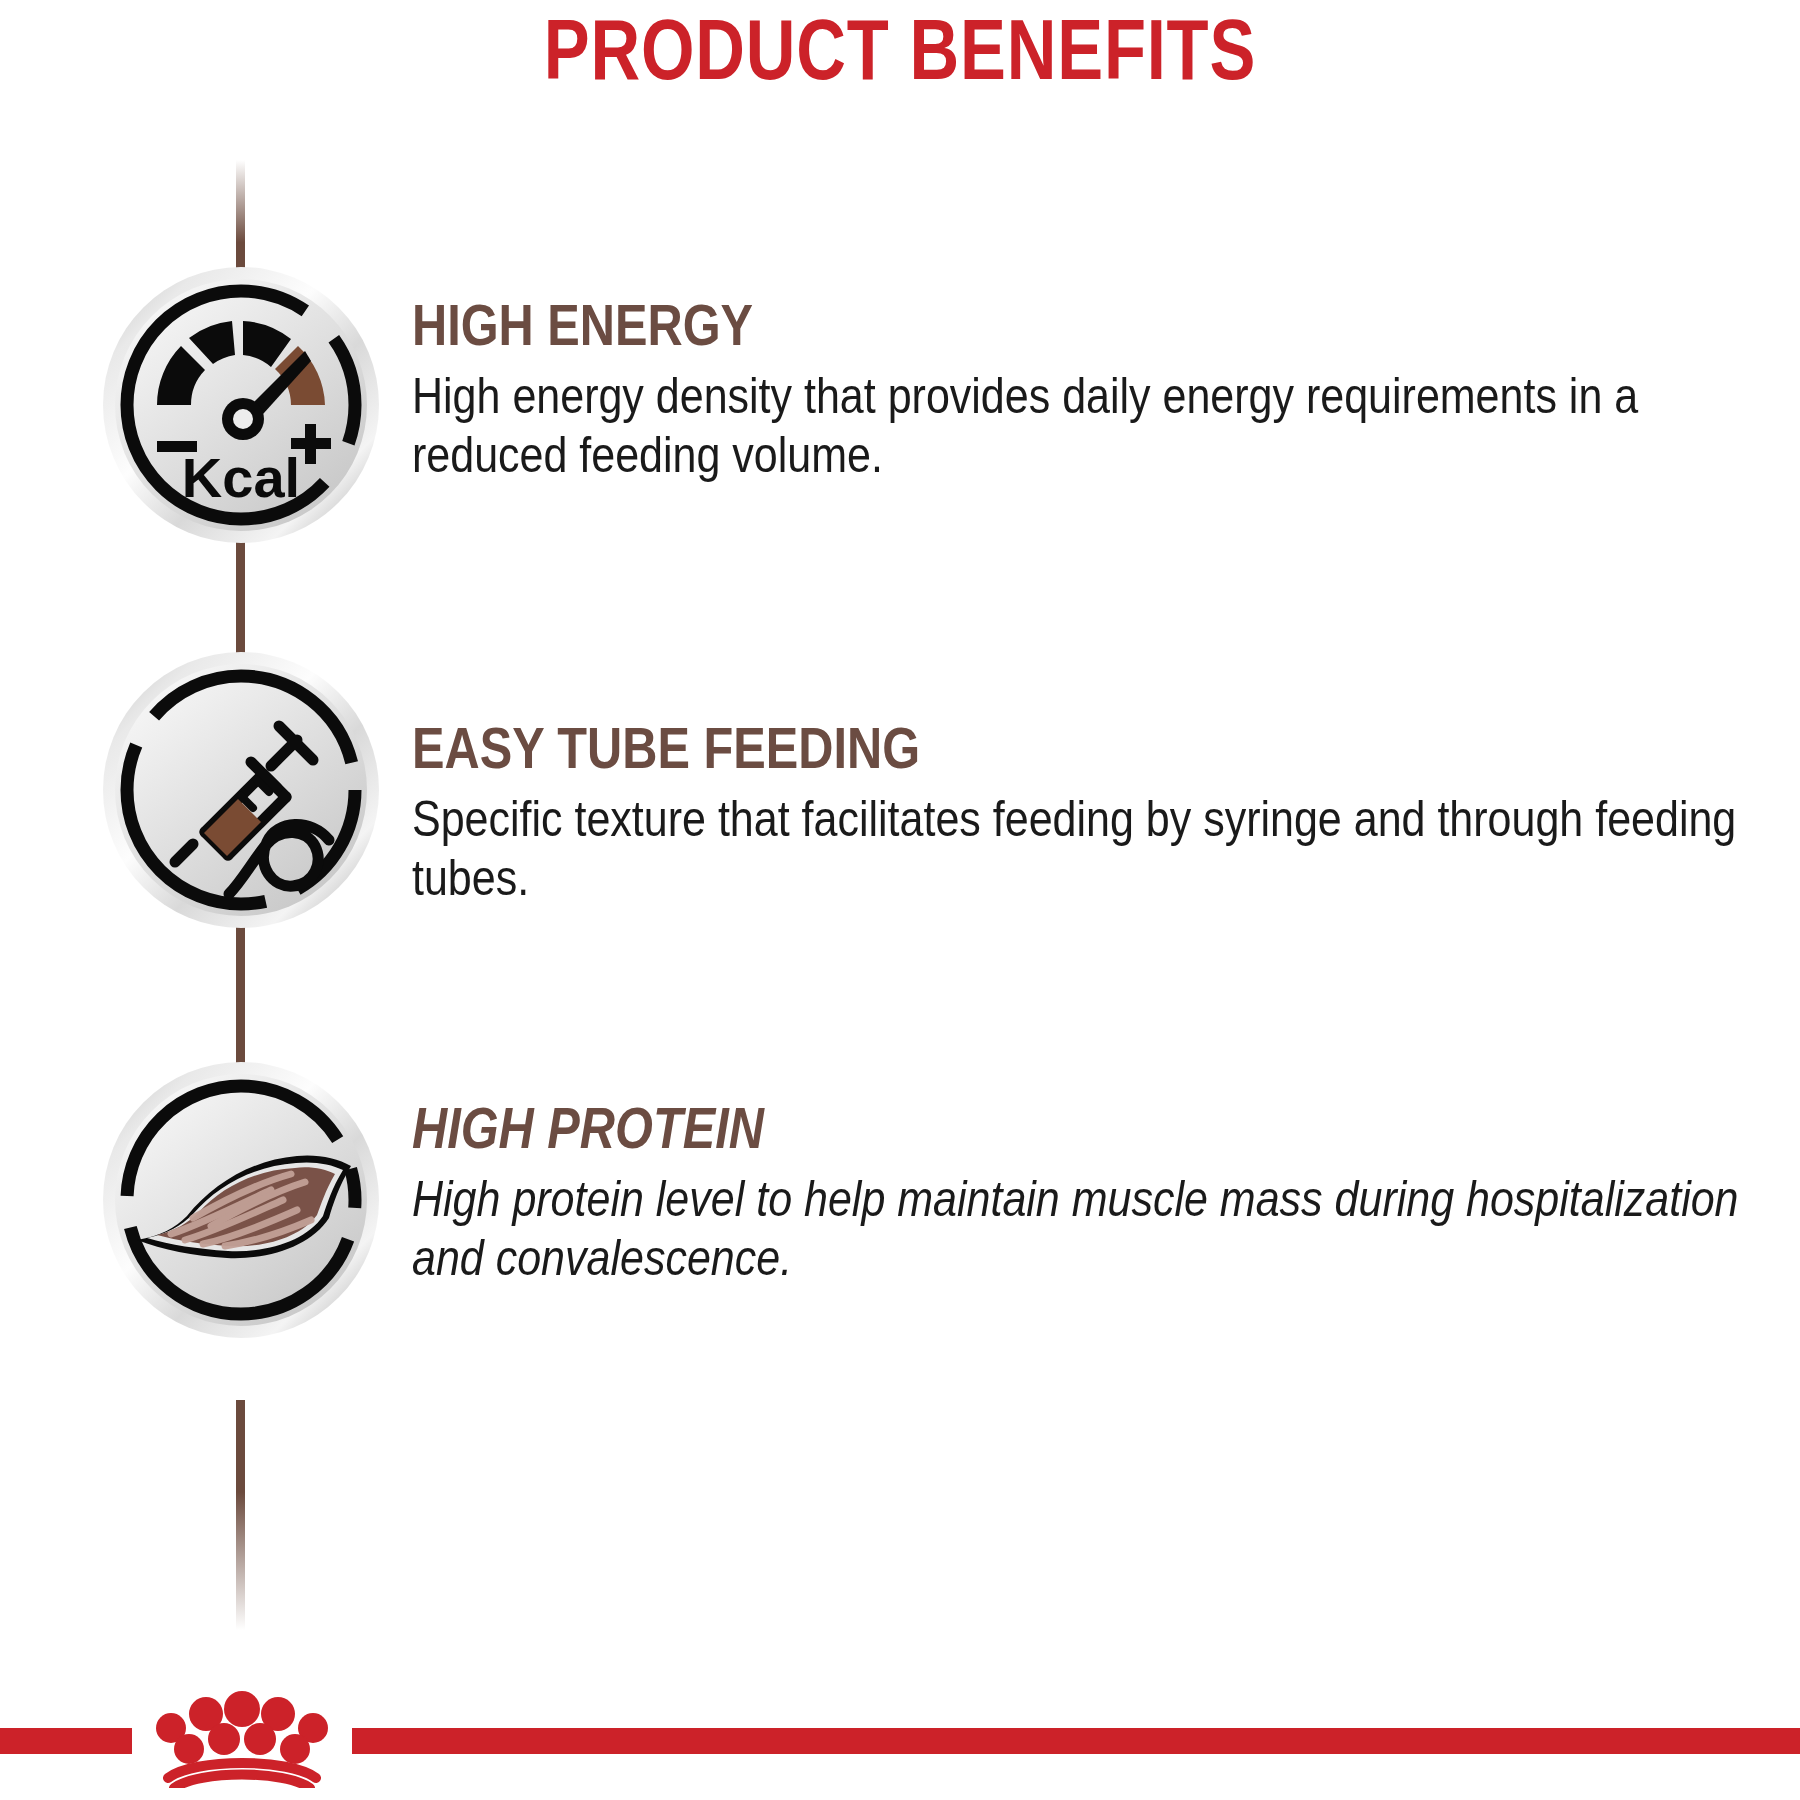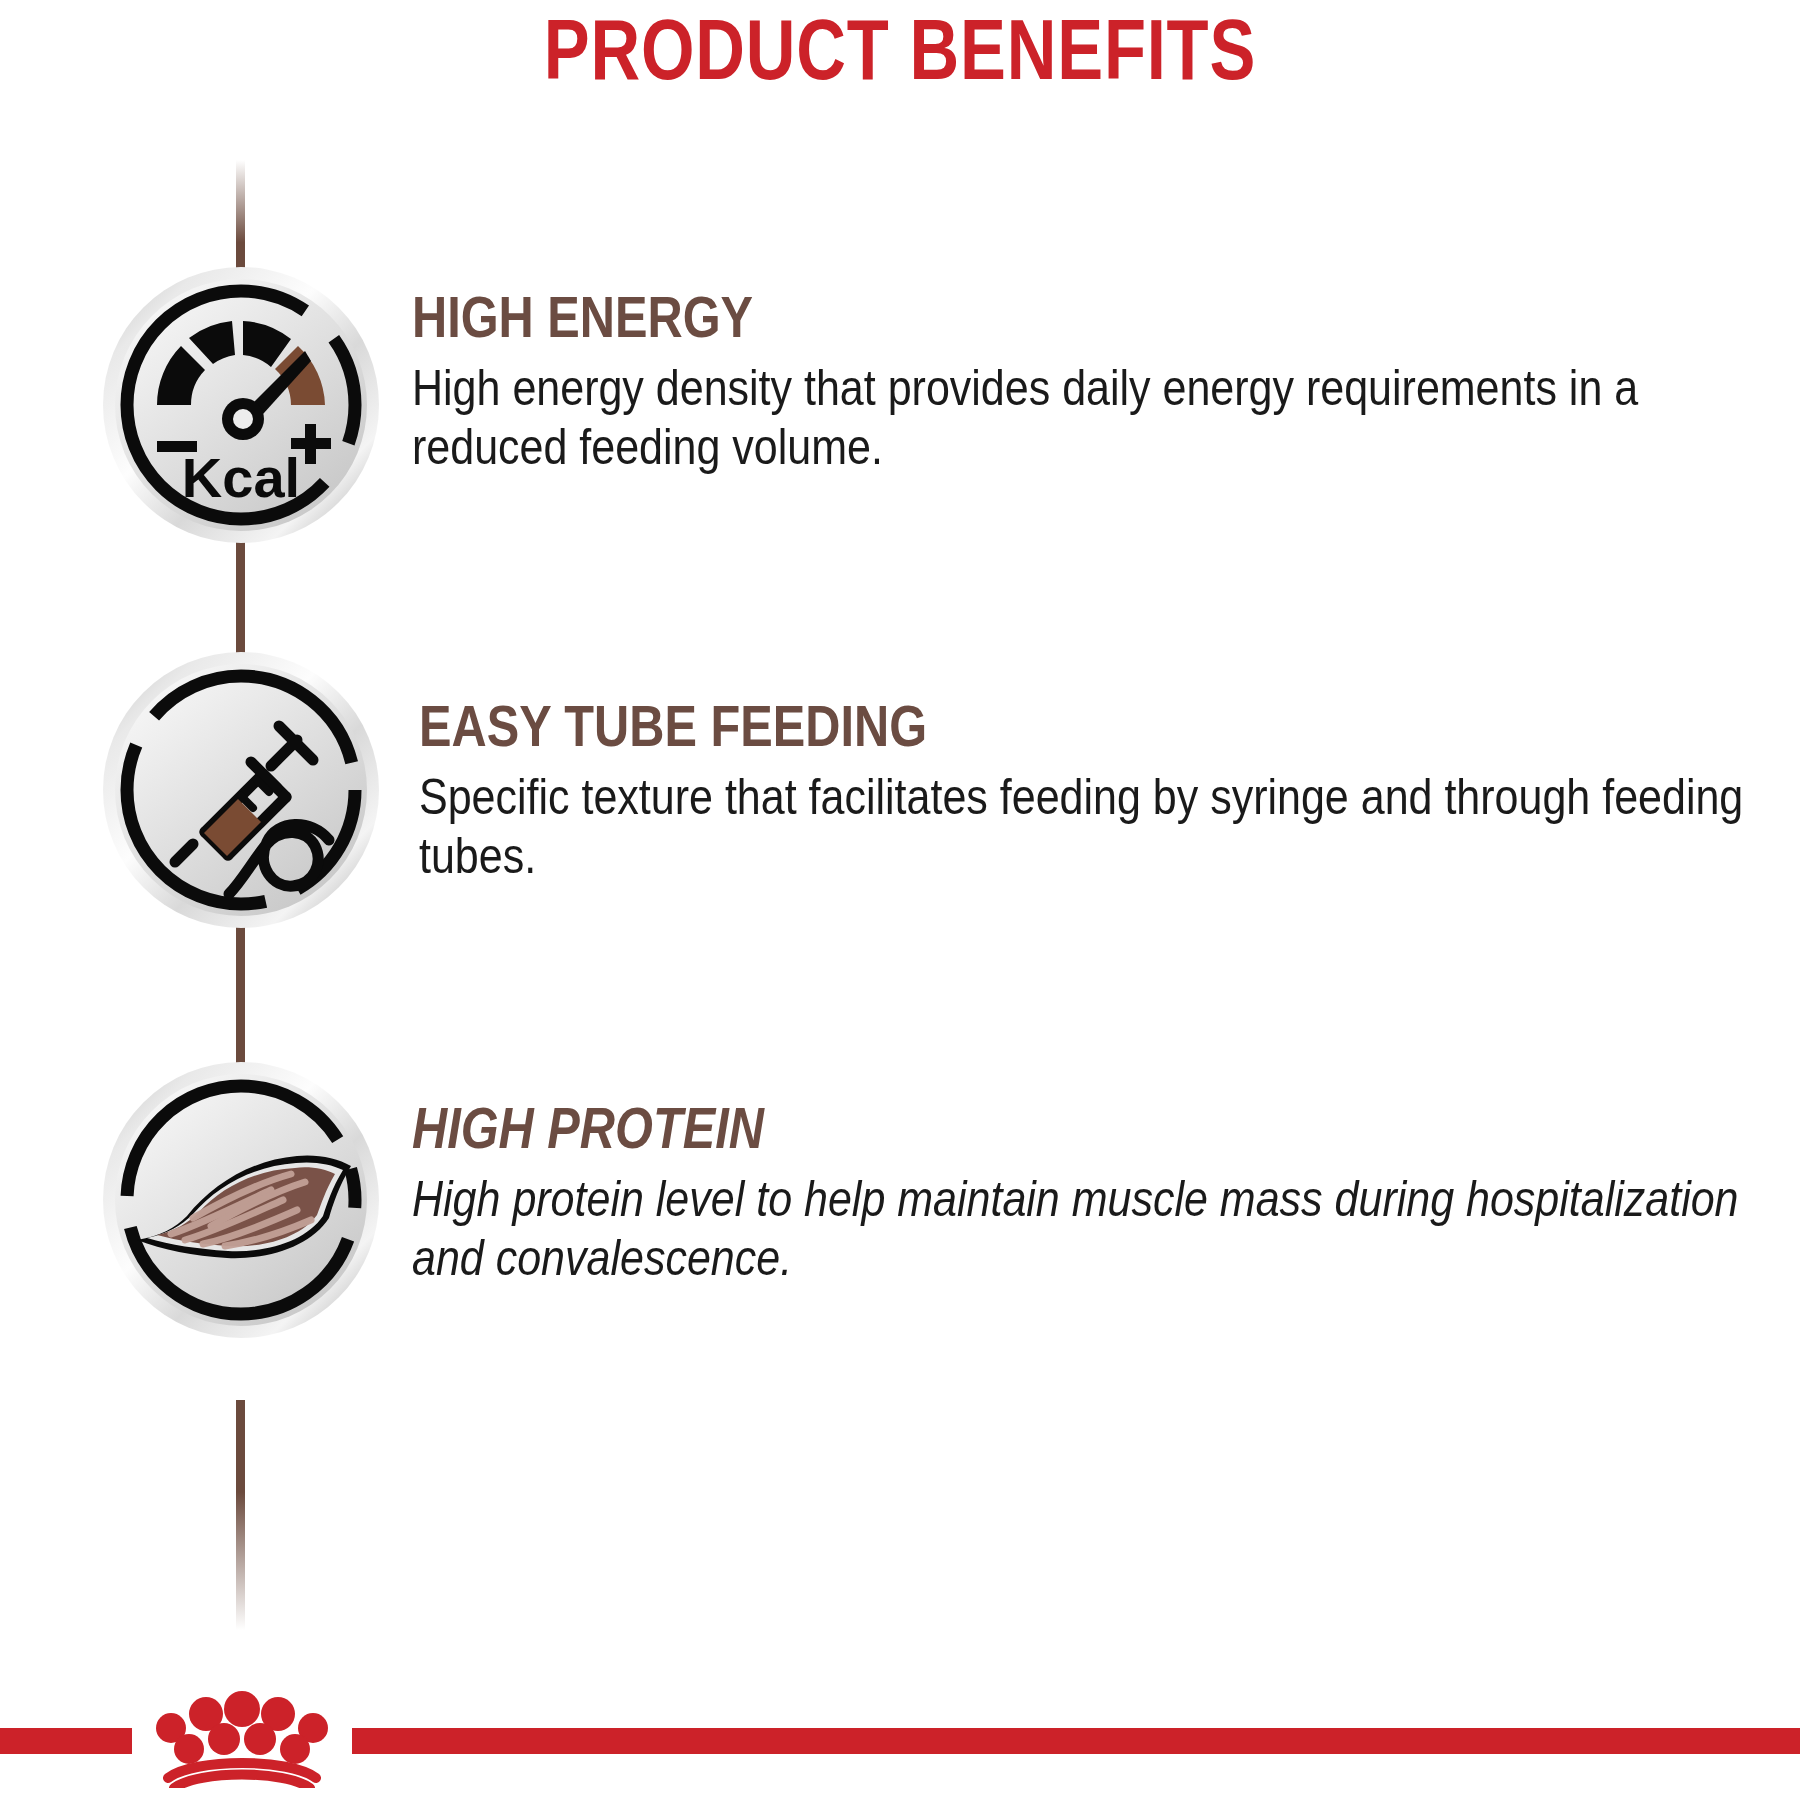--- a/index.html
+++ b/index.html
@@ -94,22 +94,22 @@
     font-weight: normal;
     font-size: 50px;
     line-height: 59px;
     color: #1A1A1A;
     transform: scaleX(0.86);
     transform-origin: 0 50%;
     width: 1560px;
     margin: 0;
   }
 
-  .t1 { top: 22px; }
-  .t2 { top: 46px; margin-left: 7px; }
+  .t1 { top: 30px; }
+  .t2 { top: 68px; }
   .t3 { top: 38px; font-style: italic; }
 
   
   .footer {
     position: absolute;
     left: 0;
     top: 1688px;
     width: 1800px;
     height: 112px;
   }

